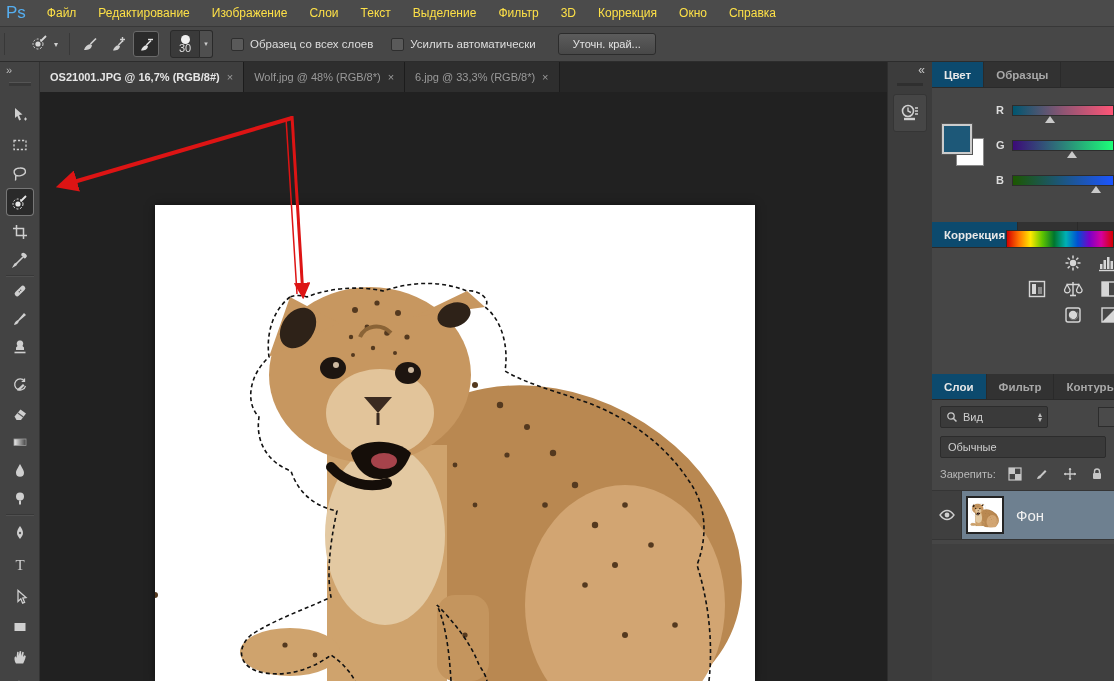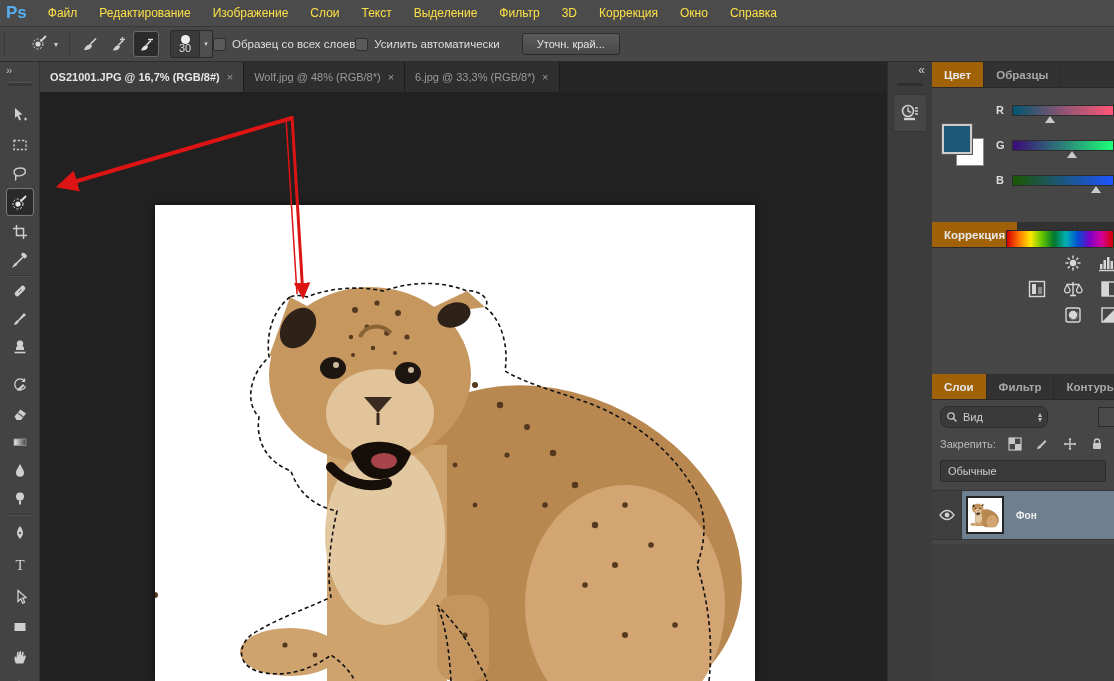--- a/index.html
+++ b/index.html
@@ -2,39 +2,39 @@
 <html><head>
 <meta charset="utf-8">
 <style>
   * { box-sizing: border-box; margin: 0; padding: 0; }
   html,body { width:1114px; height:681px; overflow:hidden; background:#222;
     font-family:"Liberation Sans", sans-serif; }
 
   
   .menubar { position:absolute; left:0; top:0; width:1114px; height:27px;
     background:#4b4b4b; display:flex; align-items:center; border-bottom:1px solid #383838; }
-  .ps-logo { color:#55aef0; font-weight:bold; font-size:17px; padding:0 10px 0 6px; }
+  .ps-logo { color:#55aef0; font-weight:normal; font-size:17px; padding:0 10px 0 6px; }
   .menu-item { color:#fde047; font-size:12px; padding:0 11px; cursor:default; }
 
   
   .optionsbar { position:absolute; left:0; top:27px; width:1114px; height:35px;
     background:#474747; border-bottom:1px solid #2c2c2c; display:flex; align-items:center; }
   .vsep { width:1px; height:22px; background:#5b5b5b; border-right:1px solid #383838; margin:0 6px; }
   .tool-preset { display:flex; align-items:center; gap:4px; margin-left:14px; padding:3px 5px; border-radius:3px; }
   .dd-arrow { color:#cfcfcf; font-size:8px; }
   .mode-btn { background:transparent; border:1px solid transparent; border-radius:3px;
     width:26px; height:26px; display:flex; align-items:center; justify-content:center; margin:0 1px; }
   .mode-btn.pressed { background:#2b2b2b; border:1px solid #6a6a6a; }
   .brushsize { margin-left:10px; width:30px; height:28px; background:#3a3a3a; border:1px solid #2a2a2a;
     border-radius:3px 0 0 3px; display:flex; flex-direction:column; align-items:center; justify-content:center; }
   .brushsize .dot { width:9px; height:9px; border-radius:50%; background:#f0f0f0; }
   .brushsize .num { color:#ddd; font-size:11px; line-height:9px; }
   .brush-dd { width:13px; height:28px; background:#4f4f4f; border:1px solid #2a2a2a; border-left:none;
     border-radius:0 3px 3px 0; color:#ccc; font-size:7px; display:flex; align-items:center; justify-content:center; }
-  .chk { display:flex; align-items:center; gap:6px; color:#dedede; font-size:11.5px; }
+  .chk { display:flex; align-items:center; gap:6px; margin-left:18px; color:#dedede; font-size:11.5px; }
   .chk .box { width:13px; height:13px; background:#5a5a5a; border:1px solid #2e2e2e; border-radius:2px; }
   .refine-btn { margin-left:22px; padding:4px 14px; font-size:11px; color:#e4e4e4;
     background:linear-gradient(#5c5c5c,#484848); border:1px solid #2c2c2c; border-radius:3px; }
 
   
   .leftcol { position:absolute; left:0; top:62px; width:40px; height:619px; background:#434343;
     border-right:1px solid #333; }
   .leftcol .expand { color:#bbb; font-size:11px; text-align:left; padding:2px 0 0 6px; letter-spacing:-1px; }
   .gripper { width:22px; height:4px; background:#383838; border-top:1px solid #555; margin:6px auto 2px auto; }
   .tool { position:absolute; left:7px; width:26px; height:26px; display:flex; align-items:center;
@@ -62,21 +62,21 @@
   .dockstrip .collapse { color:#c9c9c9; font-size:12px; text-align:right; padding:1px 8px 0 0; letter-spacing:-1px;}
   .dock-grip { width:26px; height:3px; background:#2f2f2f; margin:6px auto 8px auto; }
   .dock-icon { width:34px; height:38px; margin:0 auto; background:#464646; border:1px solid #353535;
     border-radius:3px; display:flex; align-items:center; justify-content:center; }
 
   
   .panels { position:absolute; left:932px; top:62px; width:182px; height:619px; background:#3f3f3f; }
   .ptabrow { height:26px; background:#323232; display:flex; align-items:stretch; border-bottom:1px solid #2a2a2a;}
   .ptab { padding:0 12px; display:flex; align-items:center; font-size:11.5px; font-weight:bold; color:#a8a8a8;
     border-right:1px solid #2a2a2a; }
-  .ptab.active { background:#a16207; color:#e8e8e8; }
+  .ptab.active { background:#0c4a6e; color:#e8e8e8; }
   .pbody { background:#464646; }
 
   
   .swatch-wrap { position:absolute; left:10px; top:36px; width:48px; height:48px; }
   .swatch-bg { position:absolute; left:14px; top:14px; width:28px; height:28px; background:#fff; border:1px solid #888; }
   .swatch-fg { position:absolute; left:0; top:0; width:30px; height:30px; background:#1d5878;
     border:2px solid #ccc; outline:1px solid #555; }
   .ch-row { position:absolute; left:64px; right:0; height:20px; display:flex; align-items:center; }
   .ch-label { width:16px; color:#ddd; font-size:11px; font-weight:bold; }
   .ch-slider { position:relative; flex:1; height:11px; border:1px solid #2d2d2d; }
@@ -85,35 +85,35 @@
   .ramp { position:absolute; left:74px; right:0; top:142px; height:18px; border:1px solid #2b2b2b;
     background:linear-gradient(to right,#d40000,#ff7300,#ffe800,#5fc400,#00752e,#00b0b4,#0050d4,#7a00c8,#d4009e,#d40000); }
 
   
   .adj-title { color:#e0e0e0; font-size:11.5px; font-weight:bold; padding:8px 0 2px 10px; }
   .adj-row { display:flex; justify-content:flex-end; gap:14px; padding:6px 0 2px 0; margin-right:-6px; overflow:hidden; }
   .adj-ic { width:22px; height:18px; display:flex; align-items:center; justify-content:center; }
 
   
   .lr-row { display:flex; align-items:center; padding:6px 8px 2px 8px; gap:6px; }
-  .kind-box { flex:0 0 108px; height:22px; background:#3a3a3a; border:1px solid #2c2c2c; border-radius:8px;
+  .kind-box { flex:0 0 108px; height:22px; background:#3a3a3a; border:1px solid #2c2c2c; border-radius:2px;
     display:flex; align-items:center; gap:5px; padding:0 5px; color:#cfcfcf; font-size:11px; }
   .kind-spin { margin-left:auto; color:#bbb; font-size:8px; line-height:5px; }
   .stub-box { width:18px; height:20px; background:#4a4a4a; border:1px solid #2c2c2c; margin-left:auto; margin-right:-10px;}
   .blend-box { flex:1; height:22px; background:#3a3a3a; border:1px solid #2c2c2c; border-radius:2px;
     display:flex; align-items:center; padding:0 7px; color:#cfcfcf; font-size:11px; }
   .lock-label { color:#b9b9b9; font-size:11px; }
   .lock-ic { width:18px; height:16px; display:flex; align-items:center; justify-content:center; }
   .layer-row { margin-top:6px; height:50px; background:#3f3f3f; display:flex; align-items:stretch;
     border-top:1px solid #353535; border-bottom:1px solid #353535; }
   .eye-cell { flex:0 0 30px; display:flex; align-items:center; justify-content:center;
     border-right:1px solid #353535; }
   .layer-sel { flex:1; background:#6e8090; display:flex; align-items:center; gap:12px; padding-left:4px; }
   .thumb { width:38px; height:38px; background:#fff; border:2px solid #242424; overflow:hidden; }
-  .layer-name { color:#f0f0f0; font-size:10px;font-weight:bold; }
+  .layer-name { color:#f0f0f0; font-size:15px; }
 
   
   .arrows { position:absolute; left:0; top:0; width:1114px; height:681px; pointer-events:none; }
 </style>
 </head>
 <body>
 
 <div class="menubar">
   <span class="ps-logo">Ps</span>
   <span class="menu-item">Файл</span>
@@ -524,20 +524,25 @@
       <div class="kind-box">
         <svg width="12" height="12" viewBox="0 0 12 12">
             <circle cx="5" cy="5" r="3.2" fill="none" stroke="#c7c7c7" stroke-width="1.3"></circle>
             <path d="M7.5,7.5 L10.5,10.5" stroke="#c7c7c7" stroke-width="1.5"></path>
           </svg>
         <span>Вид</span>
         <span class="kind-spin">▴<br>▾</span>
       </div>
       <div class="stub-box"></div>
     </div>
+    <div class="lr-row">
+      <div class="blend-box">
+        <span>Обычные</span>
+      </div>
+    </div>
     <div class="lr-row" style="gap:10px">
       <span class="lock-label">Закрепить:</span>
       <span class="lock-ic">
         <svg width="14" height="14" viewBox="0 0 14 14">
             <rect x="1" y="1" width="12" height="12" fill="none" stroke="#c7c7c7" stroke-width="1.2"></rect>
             <rect x="1" y="1" width="6" height="6" fill="#c7c7c7"></rect>
             <rect x="7" y="7" width="6" height="6" fill="#c7c7c7"></rect>
           </svg>
       </span>
       <span class="lock-ic">
@@ -550,25 +555,20 @@
             <path d="M7,1 v12 M1,7 h12" stroke="#c7c7c7" stroke-width="1.4"></path>
             <path d="M7,1 L5.5,3 h3 Z M7,13 L5.5,11 h3 Z M1,7 L3,5.5 v3 Z M13,7 L11,5.5 v3 Z" fill="#c7c7c7"></path>
           </svg>
       </span>
       <span class="lock-ic">
         <svg width="14" height="14" viewBox="0 0 14 14">
             <rect x="3" y="6" width="8" height="6" rx="1" fill="#c7c7c7"></rect>
             <path d="M4.5,6 V4.5 a2.5,2.5 0 0,1 5,0 V6" fill="none" stroke="#c7c7c7" stroke-width="1.4"></path>
           </svg>
       </span>
-    </div>
-    <div class="lr-row">
-      <div class="blend-box">
-        <span>Обычные</span>
-      </div>
     </div>
     <div class="layer-row">
       <div class="eye-cell">
         <svg width="16" height="12" viewBox="0 0 16 12">
             <path d="M1,6 C3.5,2.5 6,1.5 8,1.5 C10,1.5 12.5,2.5 15,6 C12.5,9.5 10,10.5 8,10.5 C6,10.5 3.5,9.5 1,6 Z" fill="none" stroke="#cfcfcf" stroke-width="1.3"></path>
             <circle cx="8" cy="6" r="2.4" fill="#cfcfcf"></circle>
           </svg>
       </div>
       <div class="layer-sel">
         <div class="thumb">

